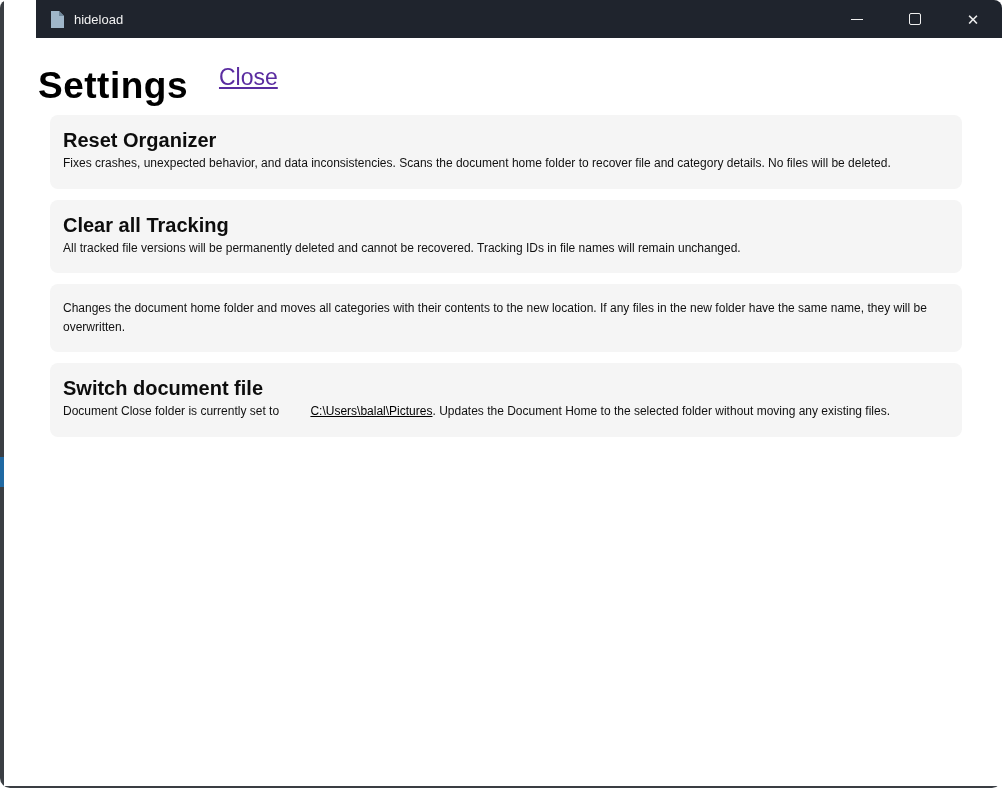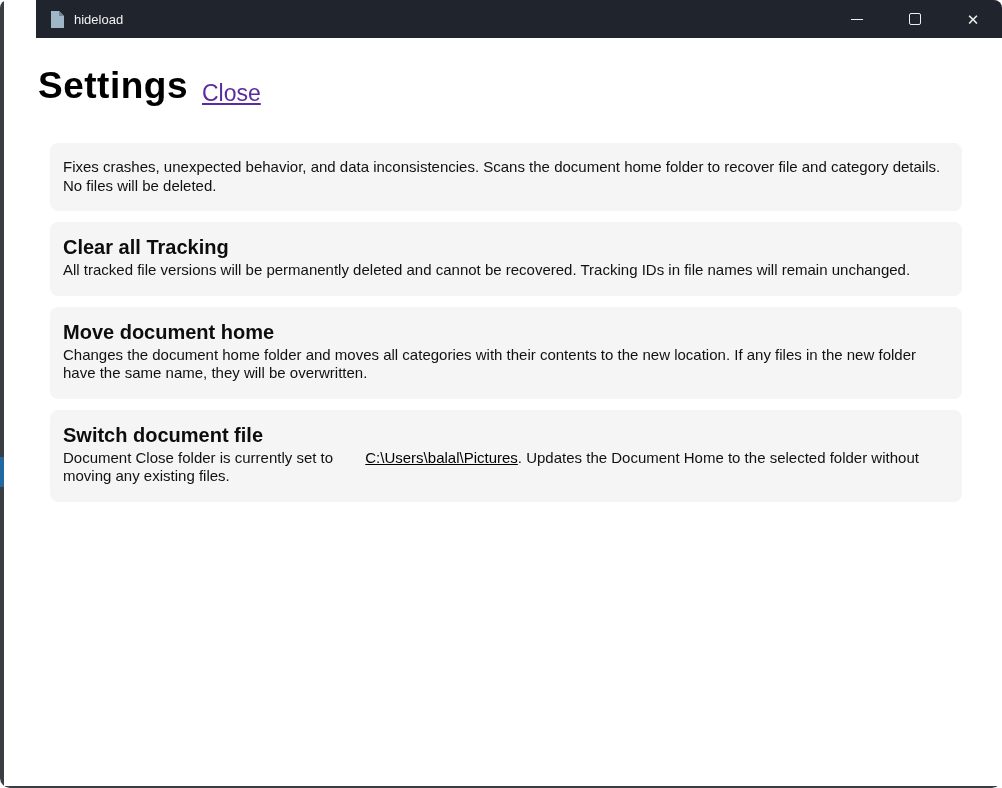--- a/index.html
+++ b/index.html
@@ -92,24 +92,24 @@
     font-size: 15px;
     font-weight: 400;
     line-height: 1;
   }
   
   .content {
     padding: 0 40px 0 38px;
   }
   .header-row {
     display: flex;
-    align-items: flex-end;
-    gap: 14px;
+    align-items: flex-start;
+    gap: 31px;
     margin-top: 26px;
-    margin-bottom: 36px;
+    margin-bottom: 8px;
   }
   .page-title {
     margin: 0;
     font-size: 37px;
     font-weight: bold;
     color: #000000;
     line-height: 43px;
     letter-spacing: 0.5px;
   }
   .close-link {
@@ -126,21 +126,21 @@
     padding: 13px 14px 16px 13px;
     cursor: pointer;
   }
   .card-title {
     font-size: 20px;
     font-weight: bold;
     color: #0d0d0d;
     line-height: 24px;
   }
   .card-desc {
-    font-size: 15px;
+    font-size: 12px;
     color: #111111;
     line-height: 18.5px;
     margin-top: 2px;
   }
   .path-link {
     color: #000000;
     text-decoration: underline;
     cursor: pointer;
     margin-left: 28px;
   }
@@ -172,30 +172,30 @@
   </div>
 
   <div class="content">
 
     <div class="header-row">
       <h1 class="page-title">Settings</h1>
       <a class="close-link">Close</a>
     </div>
 
     <div class="card">
+      <div class="card-title">Reset Organizer</div>
       <div class="card-desc">Fixes crashes, unexpected behavior, and data inconsistencies. Scans the document home folder to recover file and category details. No files will be deleted.</div>
     </div>
 
     <div class="card">
       <div class="card-title">Clear all Tracking</div>
       <div class="card-desc">All tracked file versions will be permanently deleted and cannot be recovered. Tracking IDs in file names will remain unchanged.</div>
     </div>
 
     <div class="card">
-      <div class="card-title">Move document home</div>
       <div class="card-desc">Changes the document home folder and moves all categories with their contents to the new location. If any files in the new folder have the same name, they will be overwritten.</div>
     </div>
 
     <div class="card">
       <div class="card-title">Switch document file</div>
       <div class="card-desc"><span>Document Close folder is currently set to </span><a class="path-link">C:\Users\balal\Pictures</a><span>. Updates the Document Home to the selected folder without moving any existing files.</span></div>
     </div>
 
   </div>
 

